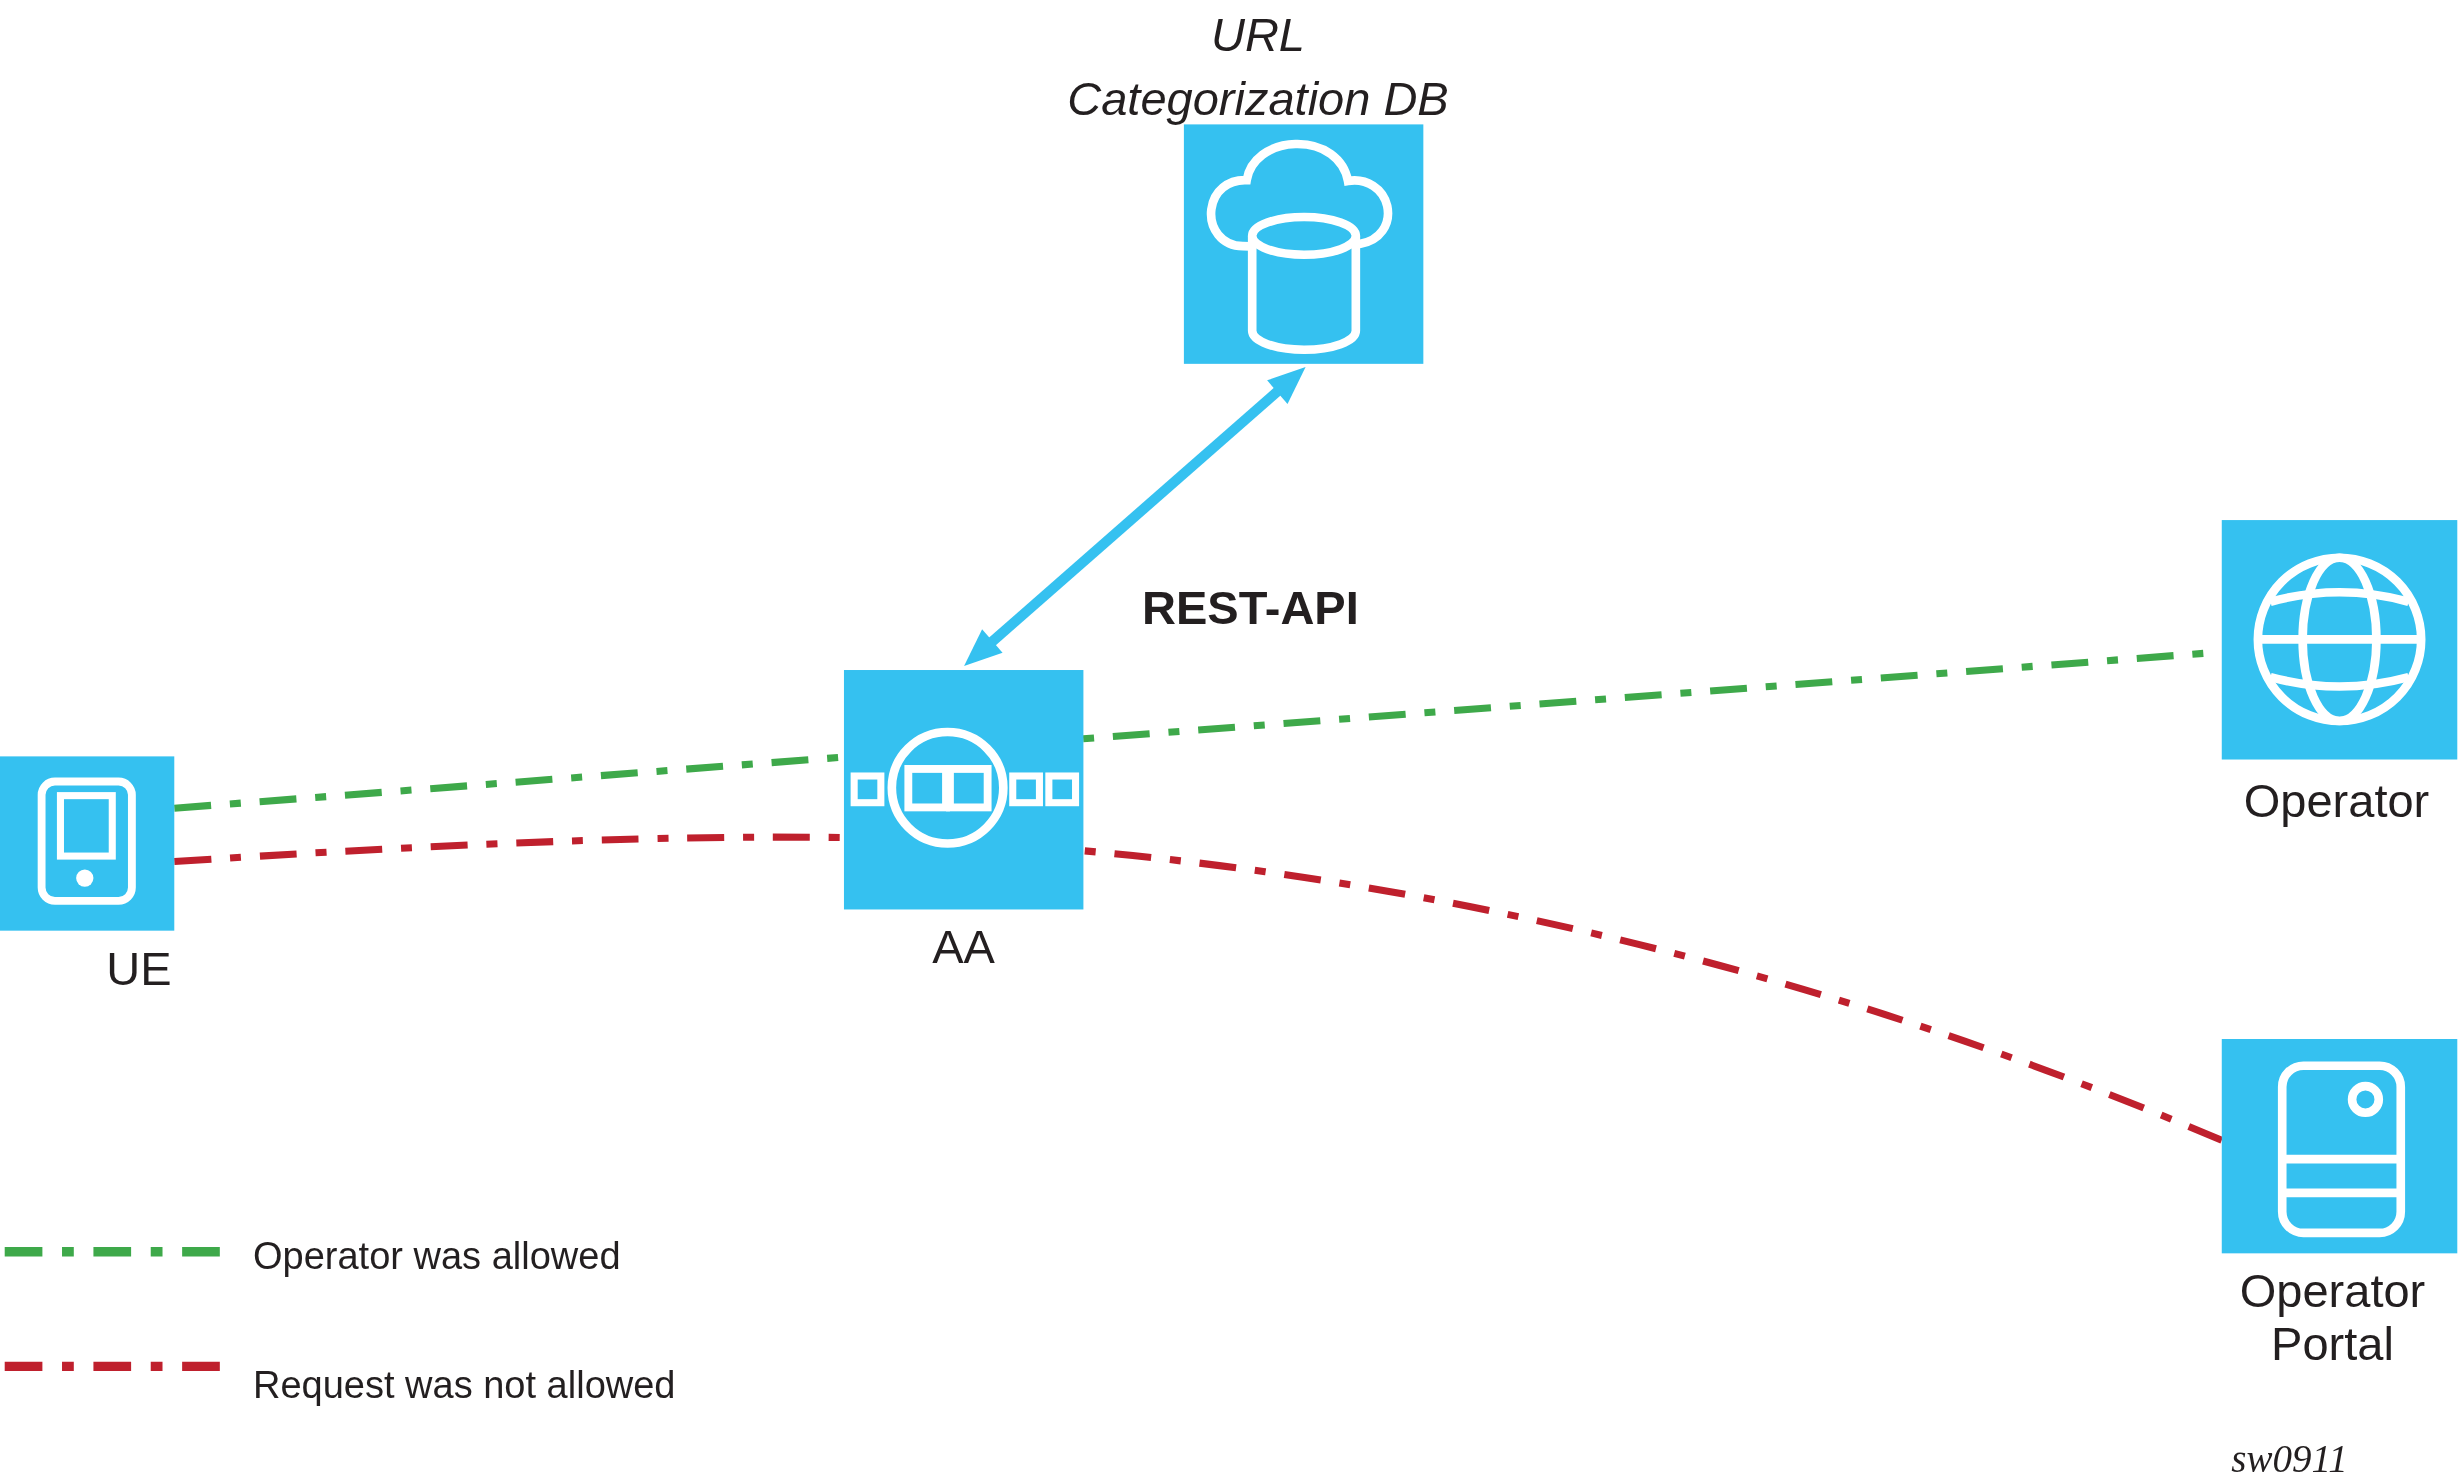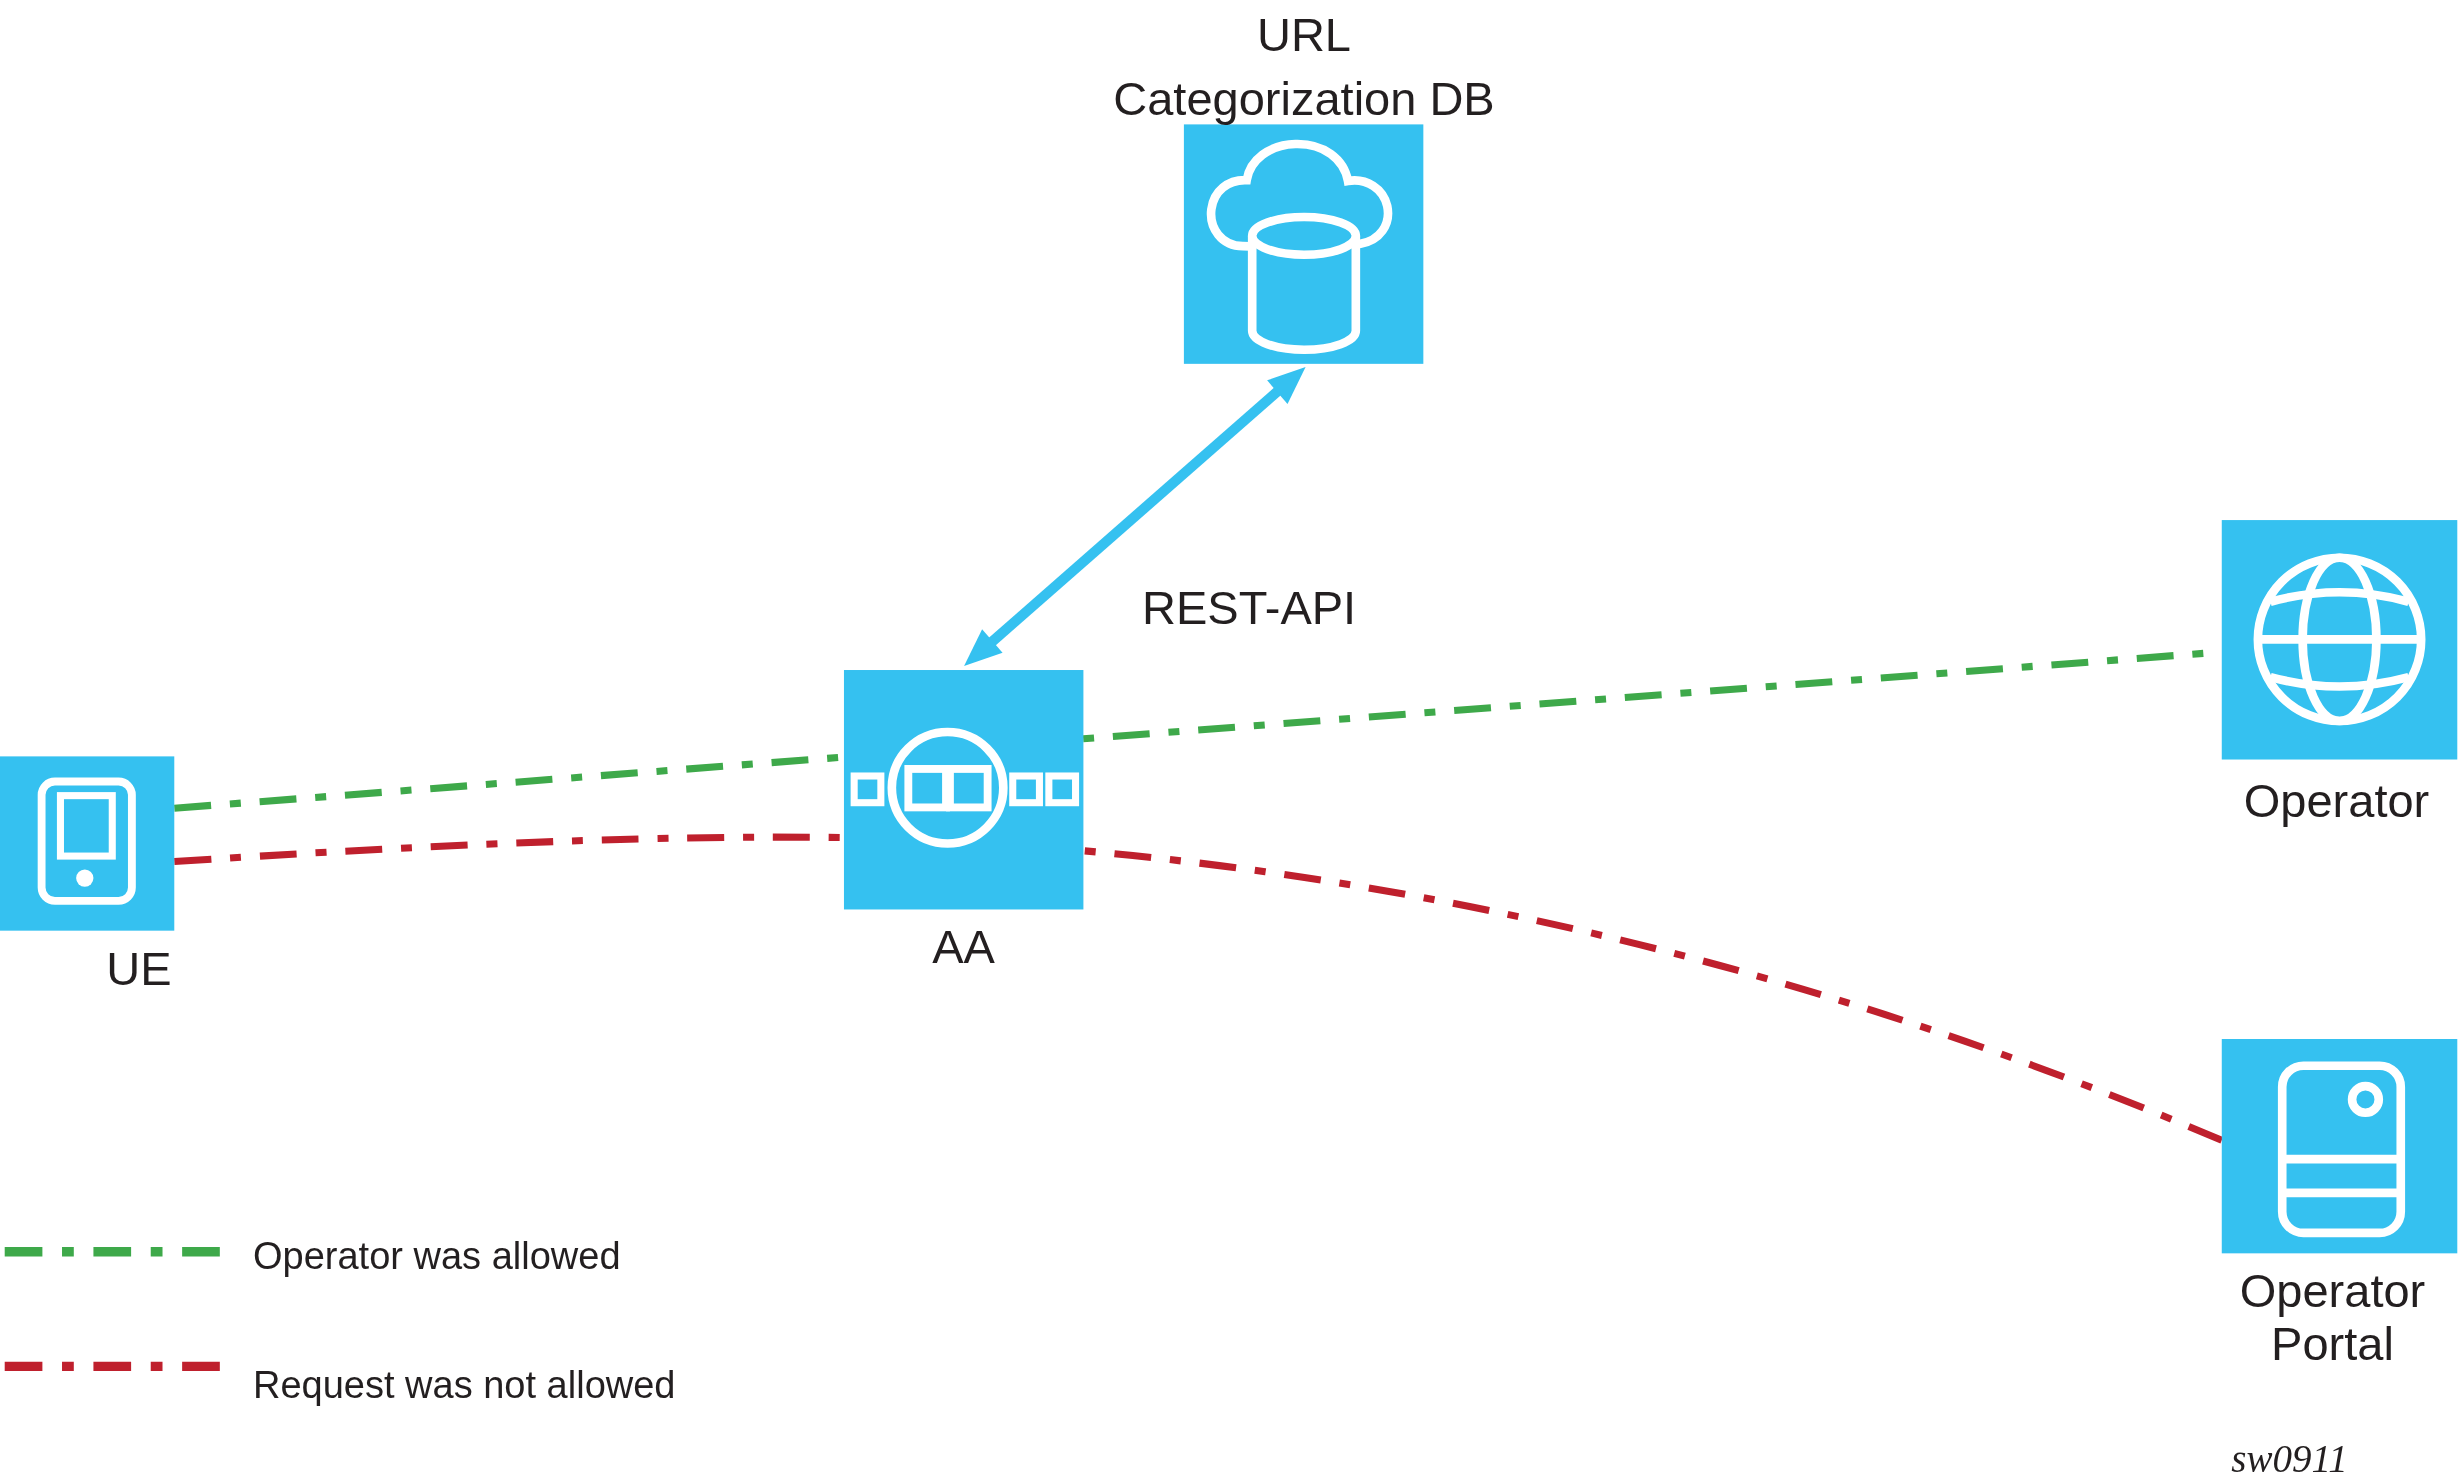--- a/index.html
+++ b/index.html
@@ -18,26 +18,26 @@
     width: 2462px; height: 1479px;
   }
   .label {
     position: absolute;
     font-size: 47px;
     line-height: 55px;
     color: #231F20;
     white-space: nowrap;
   }
   .label.centered { text-align: center; }
-  .url-db-label   { left: 1029px; top: 3.1px;    width: 550px; line-height: 64px; }
+  .url-db-label   { left: 983px; top: 3.1px;    width: 550px; line-height: 64px; font-style: italic; }
   .ue-label       { left: 16px;    top: 941px; width: 174px; padding-left: 36px; }
   .aa-label       { left: 844px; top: 899px; width: 239px; margin-top: 20px; }
   .internet-label { left: 2214px; top: 773px;  width: 245px; }
   .operator-label { left: 2206px; top: 1264px; width: 253px; line-height: 53px; }
-  .rest-api-label { left: 1142px; top: 580px; }
+  .rest-api-label { left: 1142px; top: 580px; font-weight: bold; }
   .watermark {
     position: absolute;
     left: 2120px; top: 1438px; width: 339px;
     text-align: center;
     font-family: "Liberation Serif", serif;
     font-style: italic;
     font-size: 39px;
     line-height: 41px;
     color: #231F20;
   }

